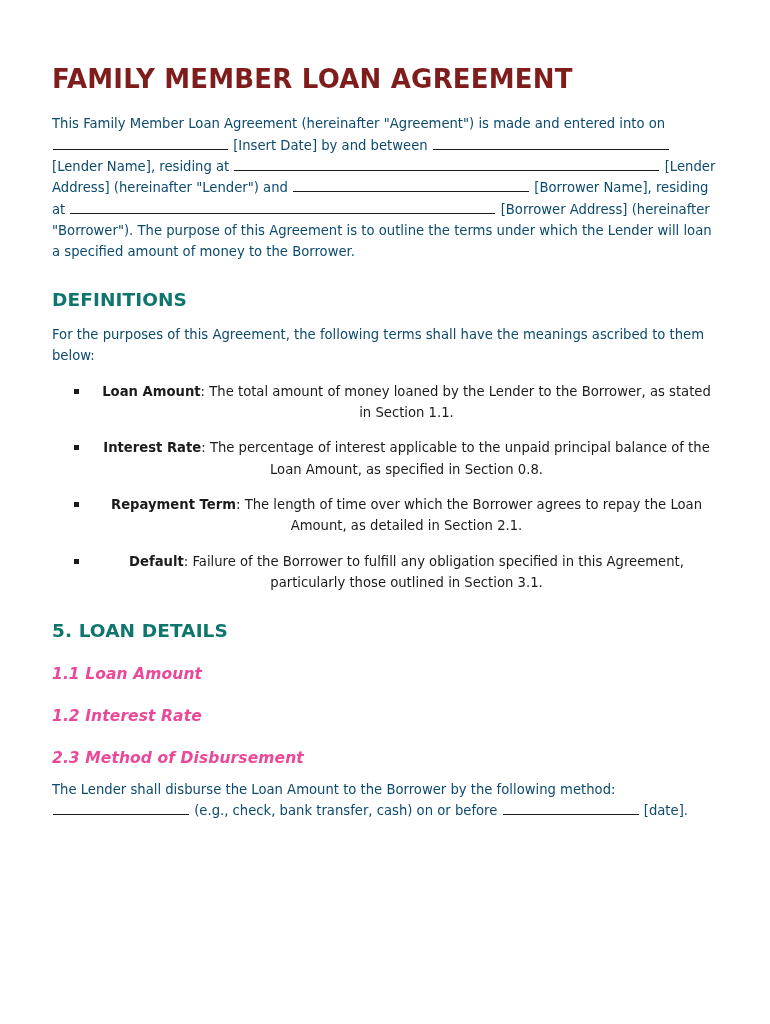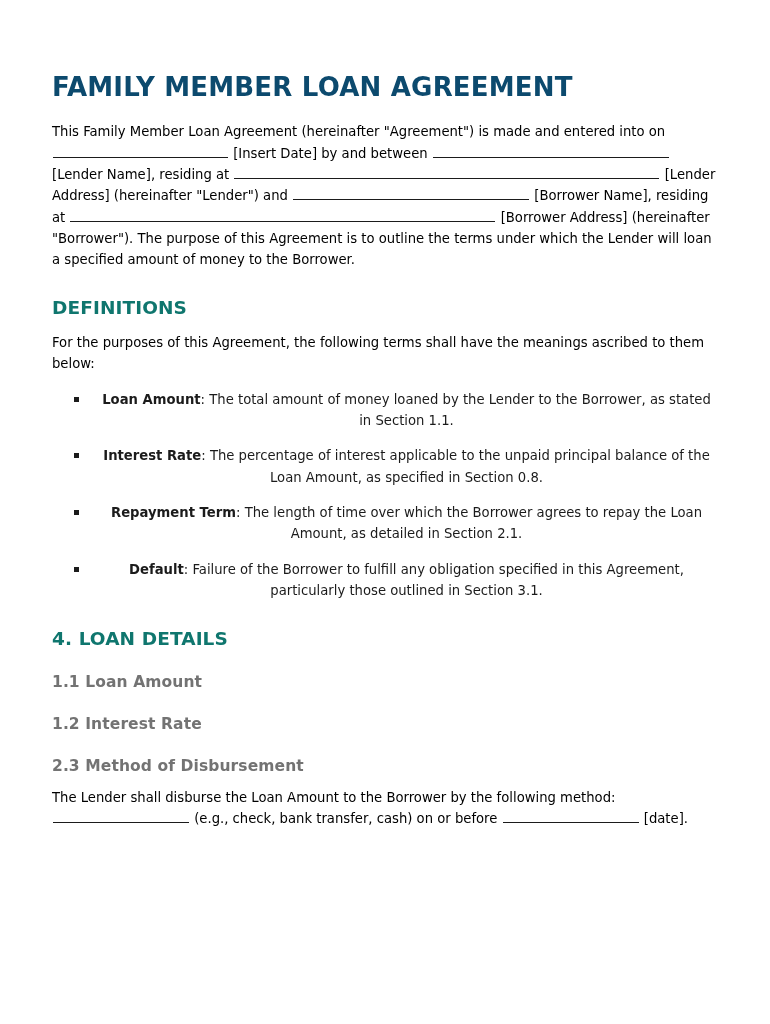--- a/index.html
+++ b/index.html
@@ -19,44 +19,45 @@
     height: 1024px;
     box-sizing: border-box;
     padding: 56px 52px 40px 52px;
     background: #ffffff;
     position: relative;
   }
   .doc-title {
     font-size: 26px;
     font-weight: bold;
     letter-spacing: 0.2px;
-    margin: 16px 0 18px 0;
+    margin: 8px 0 18px 0;
     line-height: 1.2;
-    color: #0c4a6e;
+    color: #7f1d1d;
   }
   p.body-text {
     font-size: 13.2px;
     line-height: 1.62;
     margin: 0 0 14px 0;
-    color: #000000;
+    color: #0c4a6e;
     text-align: left;
   }
   h2.section-heading {
     font-size: 18.5px;
     font-weight: bold;
     margin: 26px 0 14px 0;
     color: #0f766e;
     letter-spacing: 0.1px;
   }
   h3.sub-heading {
     font-size: 15.5px;
     font-weight: bold;
     margin: 24px 0 12px 0;
-    color: #737373;
+    color: #ec4899;
     letter-spacing: 0.1px;
+    font-style: italic;
   }
   ul.definitions {
     list-style: none;
     margin: 0 0 6px 0;
     padding: 0;
   }
   ul.definitions li {
     position: relative;
     padding-left: 43px;
     margin-bottom: 14px;
@@ -123,21 +124,21 @@
       <span class="term">Interest Rate</span><span>: The percentage of interest applicable to the unpaid principal balance of the Loan Amount, as specified in Section 0.8.</span>
     </li>
     <li>
       <span class="term">Repayment Term</span><span>: The length of time over which the Borrower agrees to repay the Loan Amount, as detailed in Section 2.1.</span>
     </li>
     <li>
       <span class="term">Default</span><span>: Failure of the Borrower to fulfill any obligation specified in this Agreement, particularly those outlined in Section 3.1.</span>
     </li>
   </ul>
 
-  <h2 class="section-heading">4. LOAN DETAILS</h2>
+  <h2 class="section-heading">5. LOAN DETAILS</h2>
 
   <h3 class="sub-heading">1.1 Loan Amount</h3>
 
   <h3 class="sub-heading">1.2 Interest Rate</h3>
 
   <h3 class="sub-heading">2.3 Method of Disbursement</h3>
   <p class="body-text">
     <span>The Lender shall disburse the Loan Amount to the Borrower by the following method:</span><br>
     <span class="fill-line w-sm"></span>
     <span>(e.g., check, bank transfer, cash) on or before</span>

